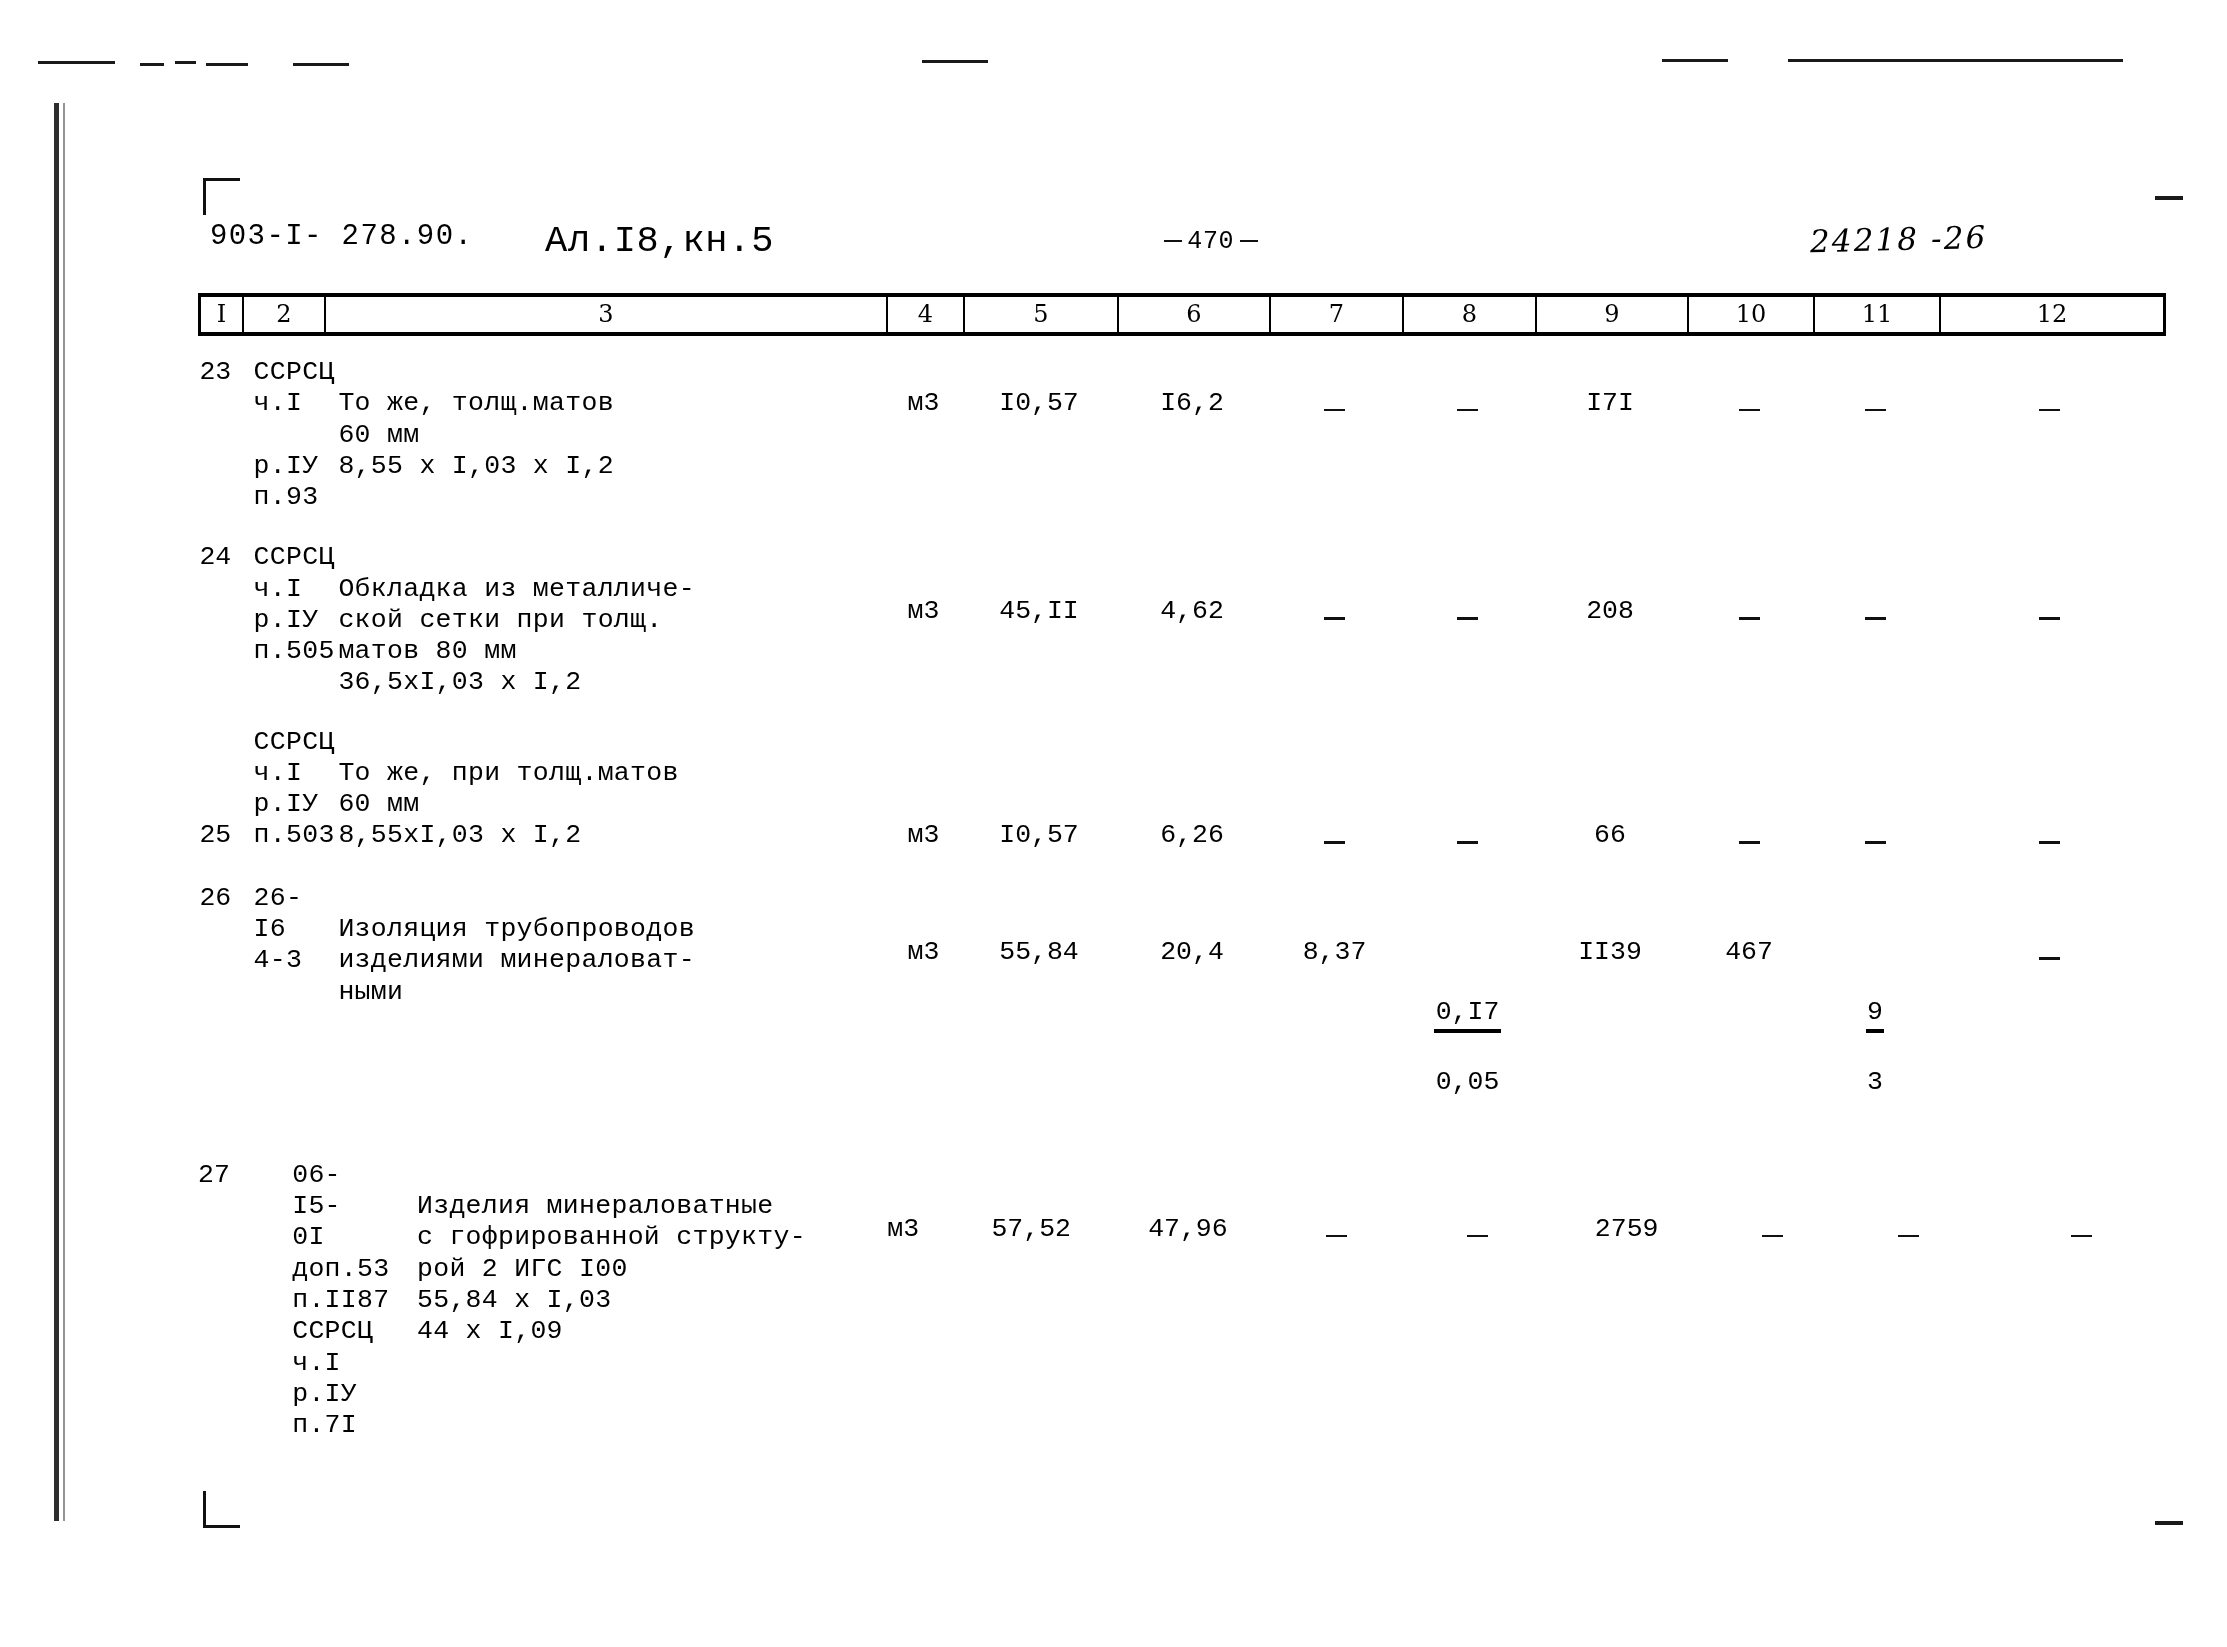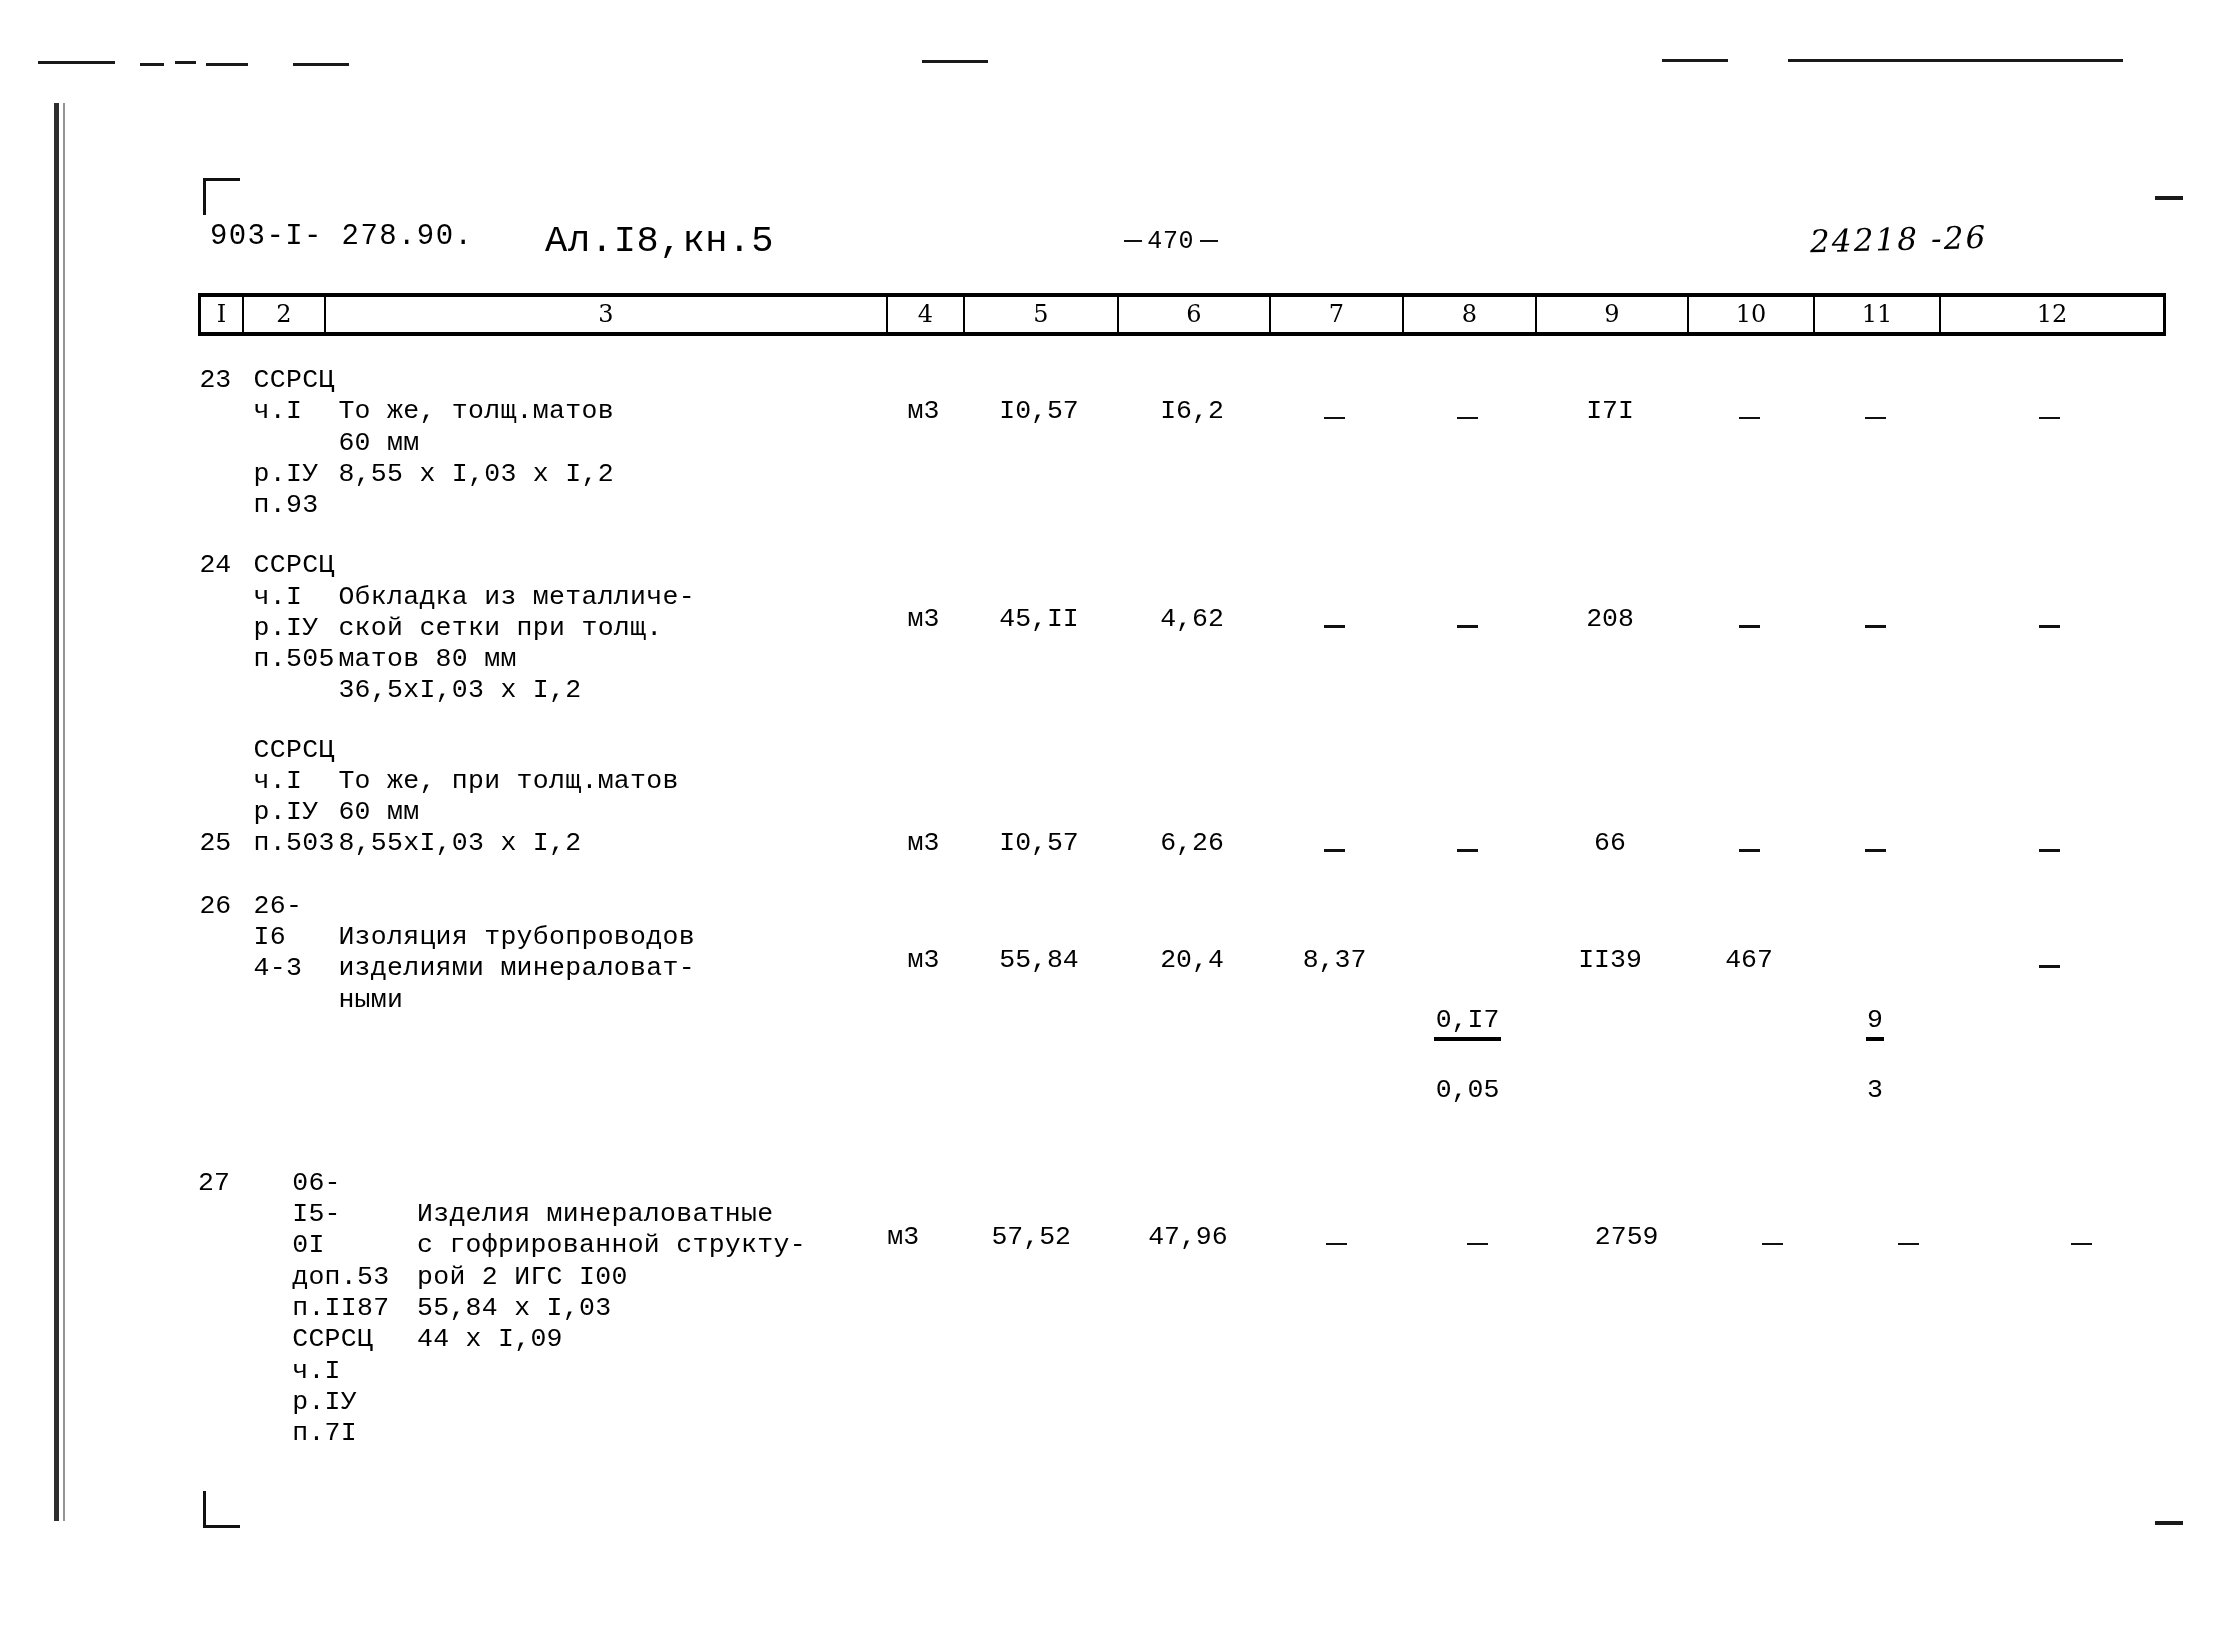--- a/index.html
+++ b/index.html
@@ -79,21 +79,21 @@
   .album-code {
     position: absolute;
     left: 335px;
     top: 0;
     font-size: 37px;
     letter-spacing: 0.7px;
     white-space: nowrap;
   }
   .page-no {
     position: absolute;
-    left: 908px;
+    left: 948px;
     top: 7px;
     font-size: 25px;
     letter-spacing: 0.7px;
     white-space: nowrap;
   }
   .page-no .dash-l,
   .page-no .dash-r {
     display: inline-block;
     vertical-align: middle;
     width: 18px;
@@ -151,21 +151,21 @@
   .c5  { width: 154px; }
   .c6  { width: 152px; }
   .c7  { width: 133px; }
   .c8  { width: 133px; }
   .c9  { width: 152px; }
   .c10 { width: 126px; }
   .c11 { width: 126px; }
   .c12 { width: 222px; }
 
   
-  .rows { position: relative; margin-top: 29px; }
+  .rows { position: relative; margin-top: 21px; }
   .row {
     position: relative;
     display: flex;
     align-items: flex-start;
     margin-bottom: 7px;
   }
   .cell {
     box-sizing: border-box;
     font-size: 26.5px;
     line-height: 1.18;

